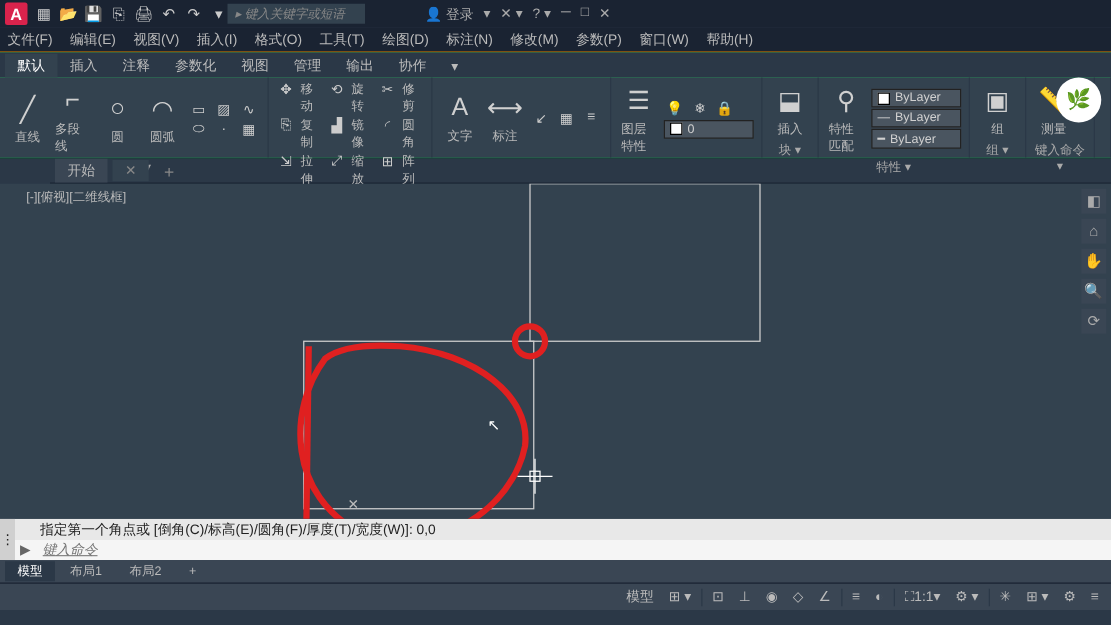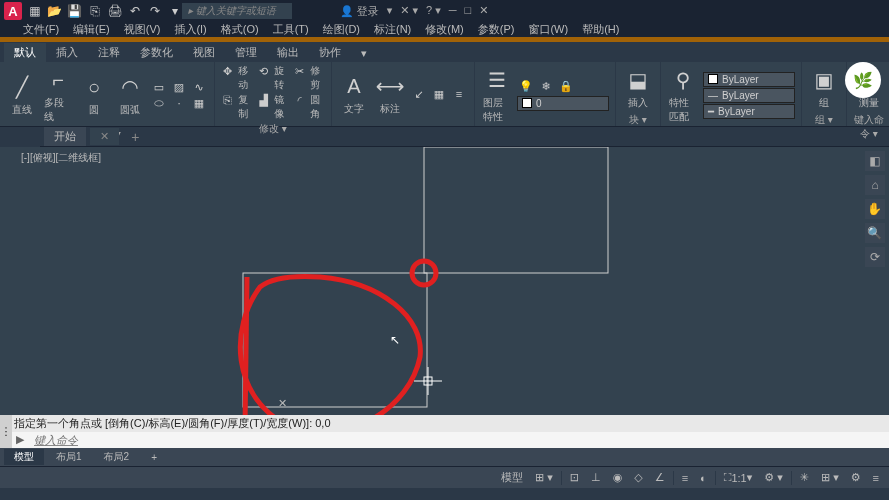--- a/index.html
+++ b/index.html
@@ -7,56 +7,56 @@
 
 .titlebar { height: 22px; background: #1a2332; display: flex; align-items: center; padding: 0 4px; }
 .app-logo { width: 18px; height: 18px; background: #d9234c; color: white; display: flex; align-items: center; justify-content: center; font-weight: bold; border-radius: 2px; margin-right: 6px; font-size: 13px; }
 .qat { display: flex; gap: 6px; align-items: center; }
 .qat-icon { width: 14px; height: 14px; color: #ccc; font-size: 12px; display: flex; align-items: center; justify-content: center; cursor: pointer; }
 .title-text { flex: 1; text-align: center; color: #aaa; font-size: 11px; }
 .search-box { background: #33424f; padding: 1px 6px; width: 110px; color: #888; font-style: italic; font-size: 10px; margin-right: 8px; }
 .title-right { display: flex; gap: 8px; color: #aaa; margin-left: 40px; }
 .title-right span { cursor: pointer; font-size: 11px; }
 
-.menubar { height: 20px; background: #1a2332; display: flex; align-items: center; padding: 0 17px; gap: 2px; border-bottom: 5px solid #a16207; }
+.menubar { height: 20px; background: #1a2332; display: flex; align-items: center; padding: 0 0; gap: 2px; border-bottom: 1px solid #a16207; }
 .menu-item { padding: 2px 6px; color: #bbb; font-size: 11px; cursor: pointer; }
 
 .ribbon { background: #22c55e; border-bottom: 1px solid #1a2332; }
 .ribbon-tabs { height: 20px; display: flex; align-items: flex-end; padding: 0 4px; background: #2b3847; }
 .ribbon-tab { padding: 2px 10px; color: #bbb; font-size: 11px; cursor: pointer; }
 .ribbon-tab.active { background: #33424f; color: #fff; }
 .ribbon-panels { height: 64px; display: flex; background: #33424f; }
 .panel { border-right: 1px solid #2b3847; padding: 2px 6px; display: flex; flex-direction: column; }
 .panel-content { flex: 1; display: flex; align-items: center; gap: 4px; }
 .panel-label { text-align: center; font-size: 10px; color: #aaa; padding: 1px 0; }
 .tool-btn { display: flex; flex-direction: column; align-items: center; gap: 2px; cursor: pointer; padding: 2px; }
 .tool-icon { width: 18px; height: 18px; display: flex; align-items: center; justify-content: center; font-size: 14px; color: #d0d0d0; }
 .tool-icon.big { width: 28px; height: 28px; font-size: 20px; }
 .tool-label { font-size: 10px; color: #bbb; }
 .small-grid { display: grid; grid-template-columns: repeat(3, 1fr); gap: 2px; }
 .small-btn { width: 18px; height: 14px; display: flex; align-items: center; justify-content: center; font-size: 11px; cursor: pointer; color: #ccc; }
-.layer-drop { background: #4a5560; border: 1px solid #222; padding: 1px 4px; font-size: 10px; width: 92px; display: flex; align-items: center; gap: 4px; }
+.layer-drop { background: #4a5560; border: 1px solid #222; padding: 1px 4px; font-size: 10px; width: 72px; display: flex; align-items: center; gap: 4px; }
 .layer-swatch { width: 10px; height: 10px; background: #fff; border: 1px solid #000; }
 
 .file-tabs { height: 20px; background: #2b3847; display: flex; align-items: center; padding: 0 4px; gap: 4px; border-bottom: 1px solid #1a2332; margin-left: 40px; }
 .file-tab { padding: 2px 10px; background: #3a4654; color: #bbb; font-size: 11px; display: flex; align-items: center; gap: 6px; cursor: pointer; }
 .file-tab.active { background: #33424f; color: #fff; }
 .file-tab-close { color: #888; cursor: pointer; }
 .new-tab { color: #888; font-size: 14px; padding: 0 8px; cursor: pointer; }
 
 .canvas-area { position: relative; height: 268px; background: #33424f; }
 .viewport-label { position: absolute; top: 4px; left: 4px; color: #bbb; font-size: 10px; margin-left: 17px; }
 .drawing-svg { position: absolute; top: 0; left: 0; }
 .badge-logo { position: absolute; top: -85px; right: 8px; width: 36px; height: 36px; background: #fff; border-radius: 50%; display: flex; align-items: center; justify-content: center; color: green; font-size: 16px; }
 .right-tools { position: absolute; right: 4px; top: 4px; display: flex; flex-direction: column; gap: 4px; }
 .right-tool { width: 20px; height: 20px; background: #3a4654; display: flex; align-items: center; justify-content: center; color: #aaa; font-size: 12px; cursor: pointer; }
 .cursor-ptr { position: absolute; left: 390px; top: 186px; color: #fff; font-size: 12px; }
 
 .command-area { background: #e8e8e8; color: #222; font-size: 11px; }
-.cmd-line { padding: 1px 2px; }
+.cmd-line { padding: 1px 20px; }
 .cmd-input-row { display: flex; align-items: center; background: #f5f5f5; padding: 1px 4px; }
 .cmd-prompt-icon { width: 14px; height: 14px; margin-right: 4px; color: #666; }
 .cmd-input { flex: 1; background: transparent; border: none; outline: none; font-size: 11px; color: #888; font-style: italic; text-decoration: underline; }
 .cmd-handle { width: 12px; background: #d0d0d0; display: flex; align-items: center; justify-content: center; cursor: pointer; }
 
 .layout-tabs { height: 18px; background: #3a4654; display: flex; align-items: center; padding: 0 4px; gap: 2px; }
 .layout-tab { padding: 1px 10px; color: #bbb; font-size: 10px; cursor: pointer; }
 .layout-tab.active { background: #2b3847; color: #fff; }
 
 .statusbar { height: 22px; background: #3a4654; display: flex; align-items: center; padding: 0 6px; gap: 4px; border-top: 1px solid #1a2332; }
@@ -162,20 +162,28 @@
               <span class="tool-label">修剪</span>
             </div>
           <div style="display:flex;gap:4px;">
               <span class="small-btn">⎘</span>
               <span class="tool-label">复制</span>
               <span class="small-btn">▟</span>
               <span class="tool-label">镜像</span>
               <span class="small-btn">◜</span>
               <span class="tool-label">圆角</span>
             </div>
+          <div style="display:flex;gap:4px;">
+              <span class="small-btn">⇲</span>
+              <span class="tool-label">拉伸</span>
+              <span class="small-btn">⤢</span>
+              <span class="tool-label">缩放</span>
+              <span class="small-btn">⊞</span>
+              <span class="tool-label">阵列</span>
+            </div>
         </div>
       </div>
       <div class="panel-label">修改 ▾</div>
     </div>
 
     <div class="panel">
       <div class="panel-content">
         <div class="tool-btn">
             <span class="tool-icon big">A</span>
             <span class="tool-label">文字</span>
@@ -227,20 +235,21 @@
           </div>
         <div style="display:flex;flex-direction:column;gap:1px;">
           <div class="layer-drop">
               <span class="layer-swatch"></span>
               <span>ByLayer</span>
             </div>
           <div class="layer-drop">— <span>ByLayer</span></div>
           <div class="layer-drop">━ <span>ByLayer</span></div>
         </div>
       </div>
+      <div class="panel-label">特性 ▾</div>
     </div>
 
     <div class="panel">
       <div class="panel-content">
         <div class="tool-btn">
             <span class="tool-icon big">▣</span>
             <span class="tool-label">组</span>
           </div>
       </div>
       <div class="panel-label">组 ▾</div>

